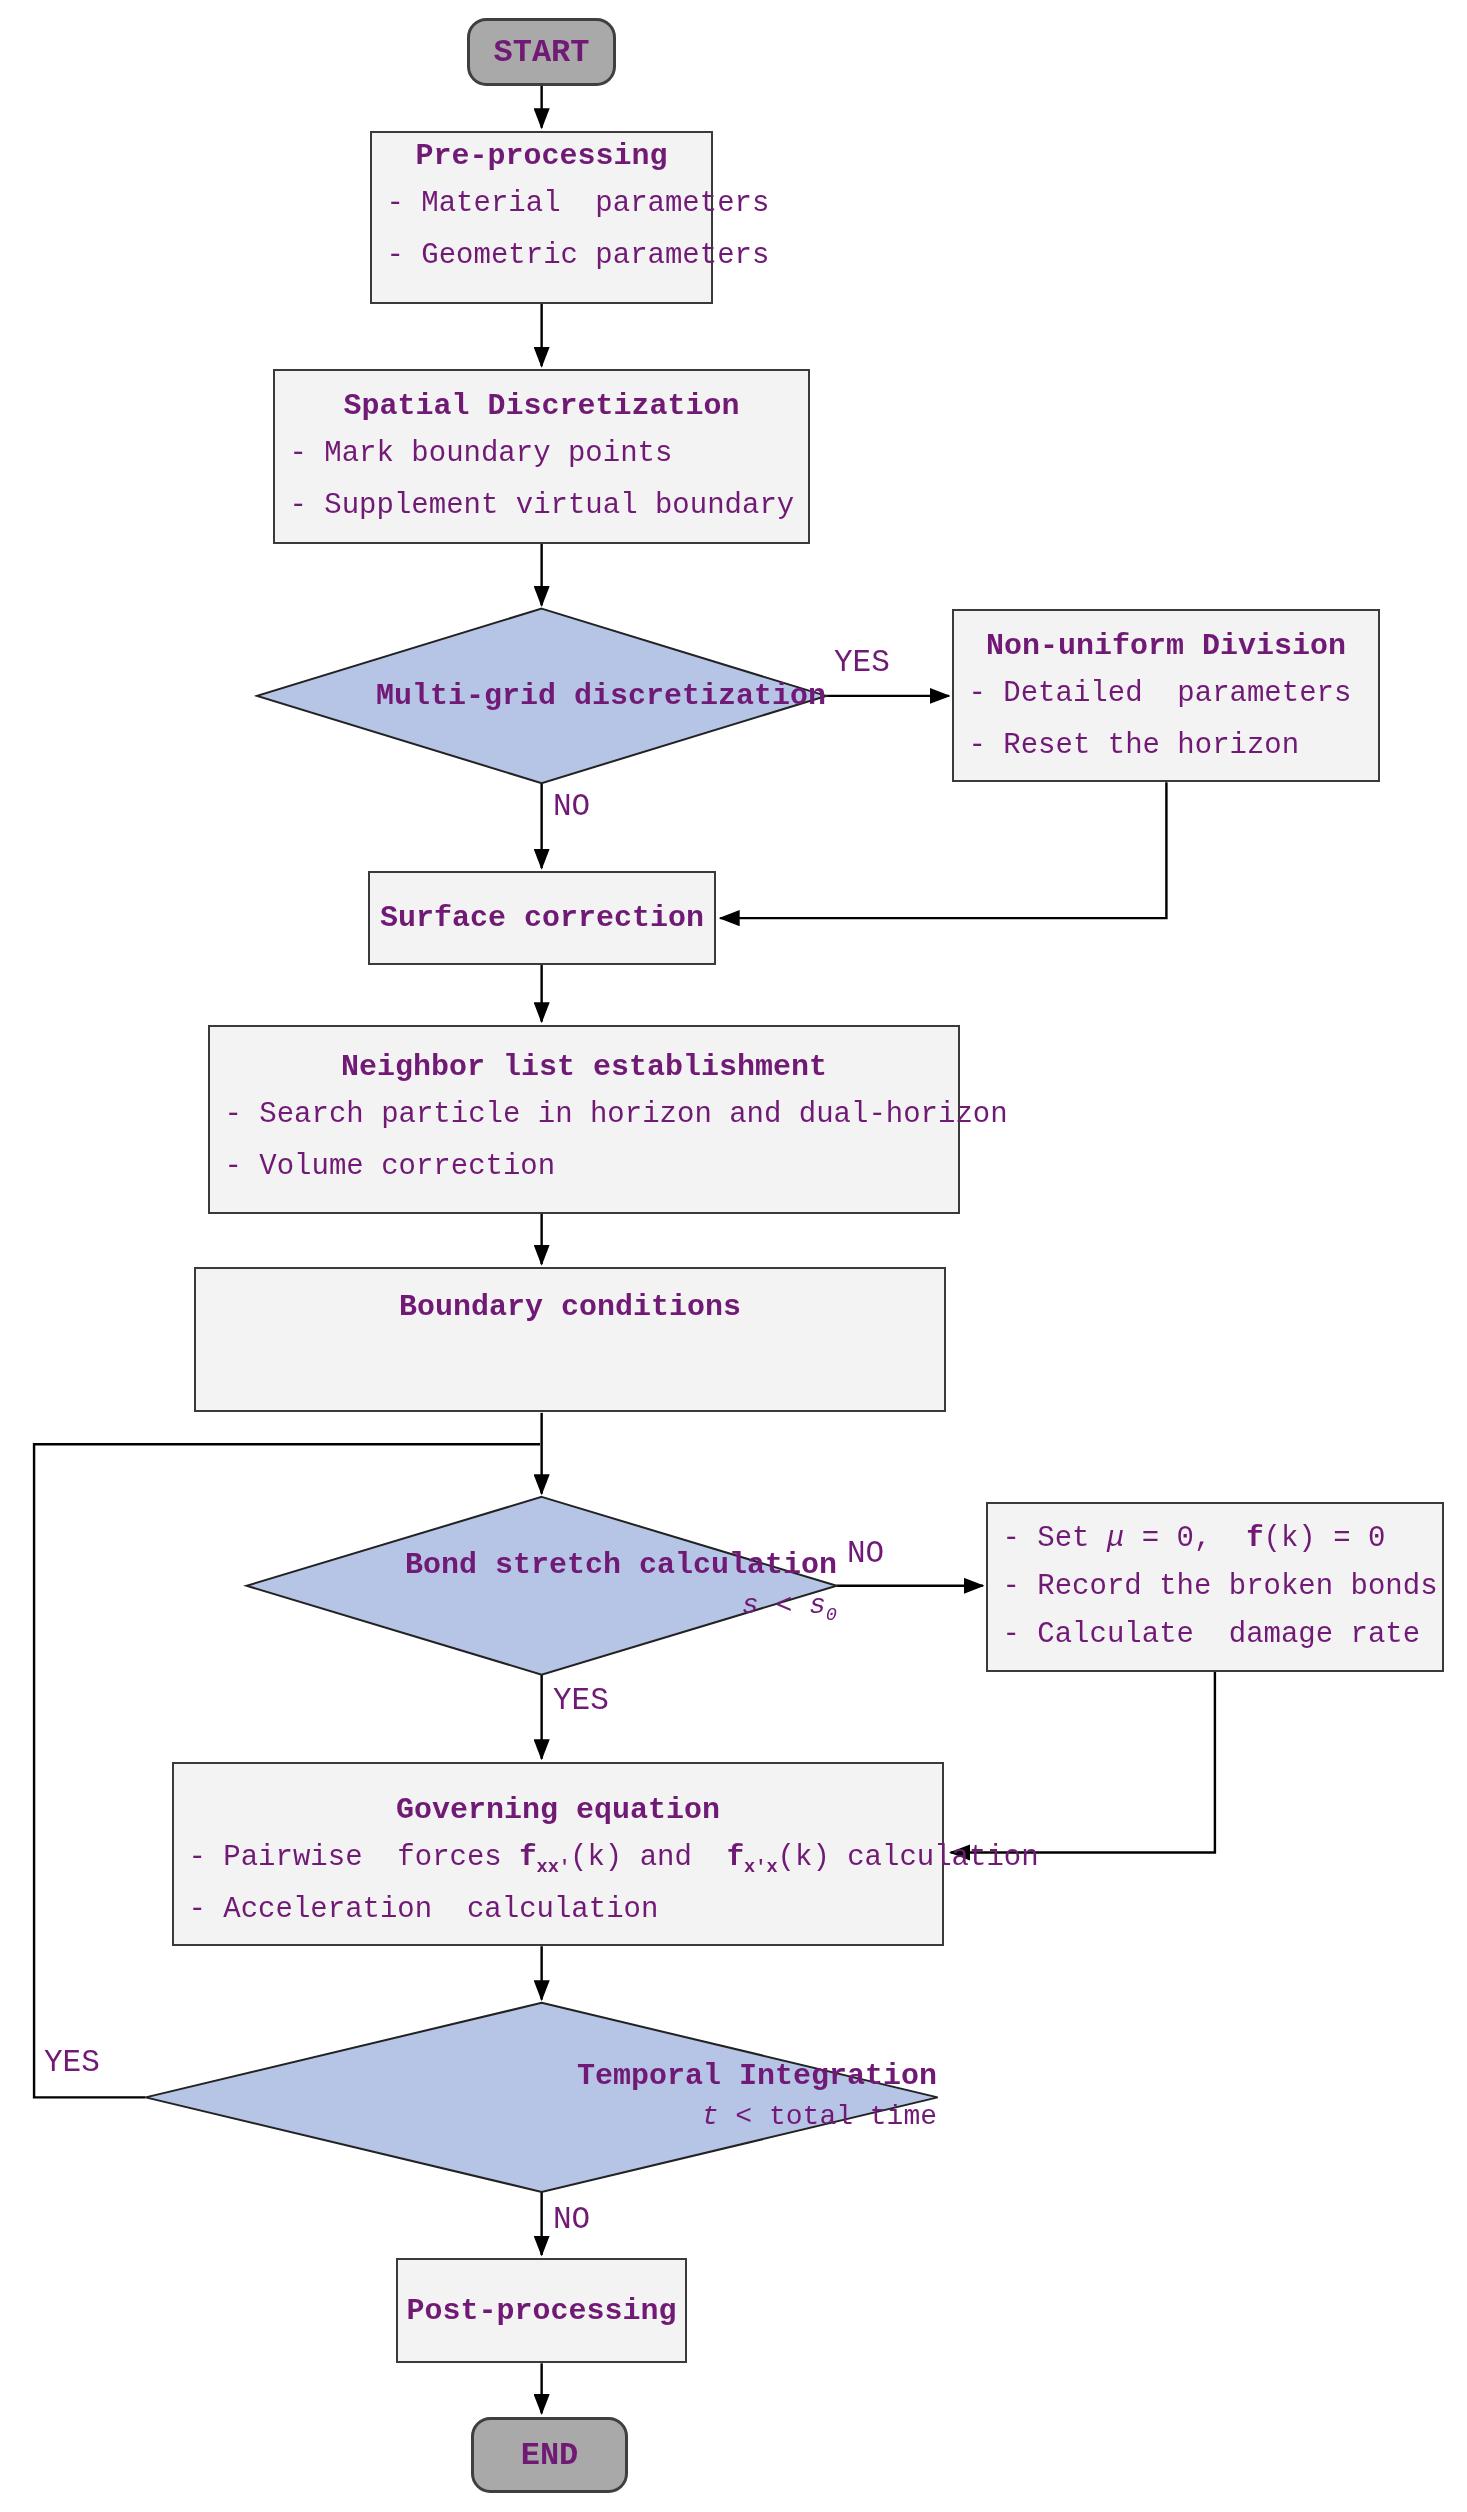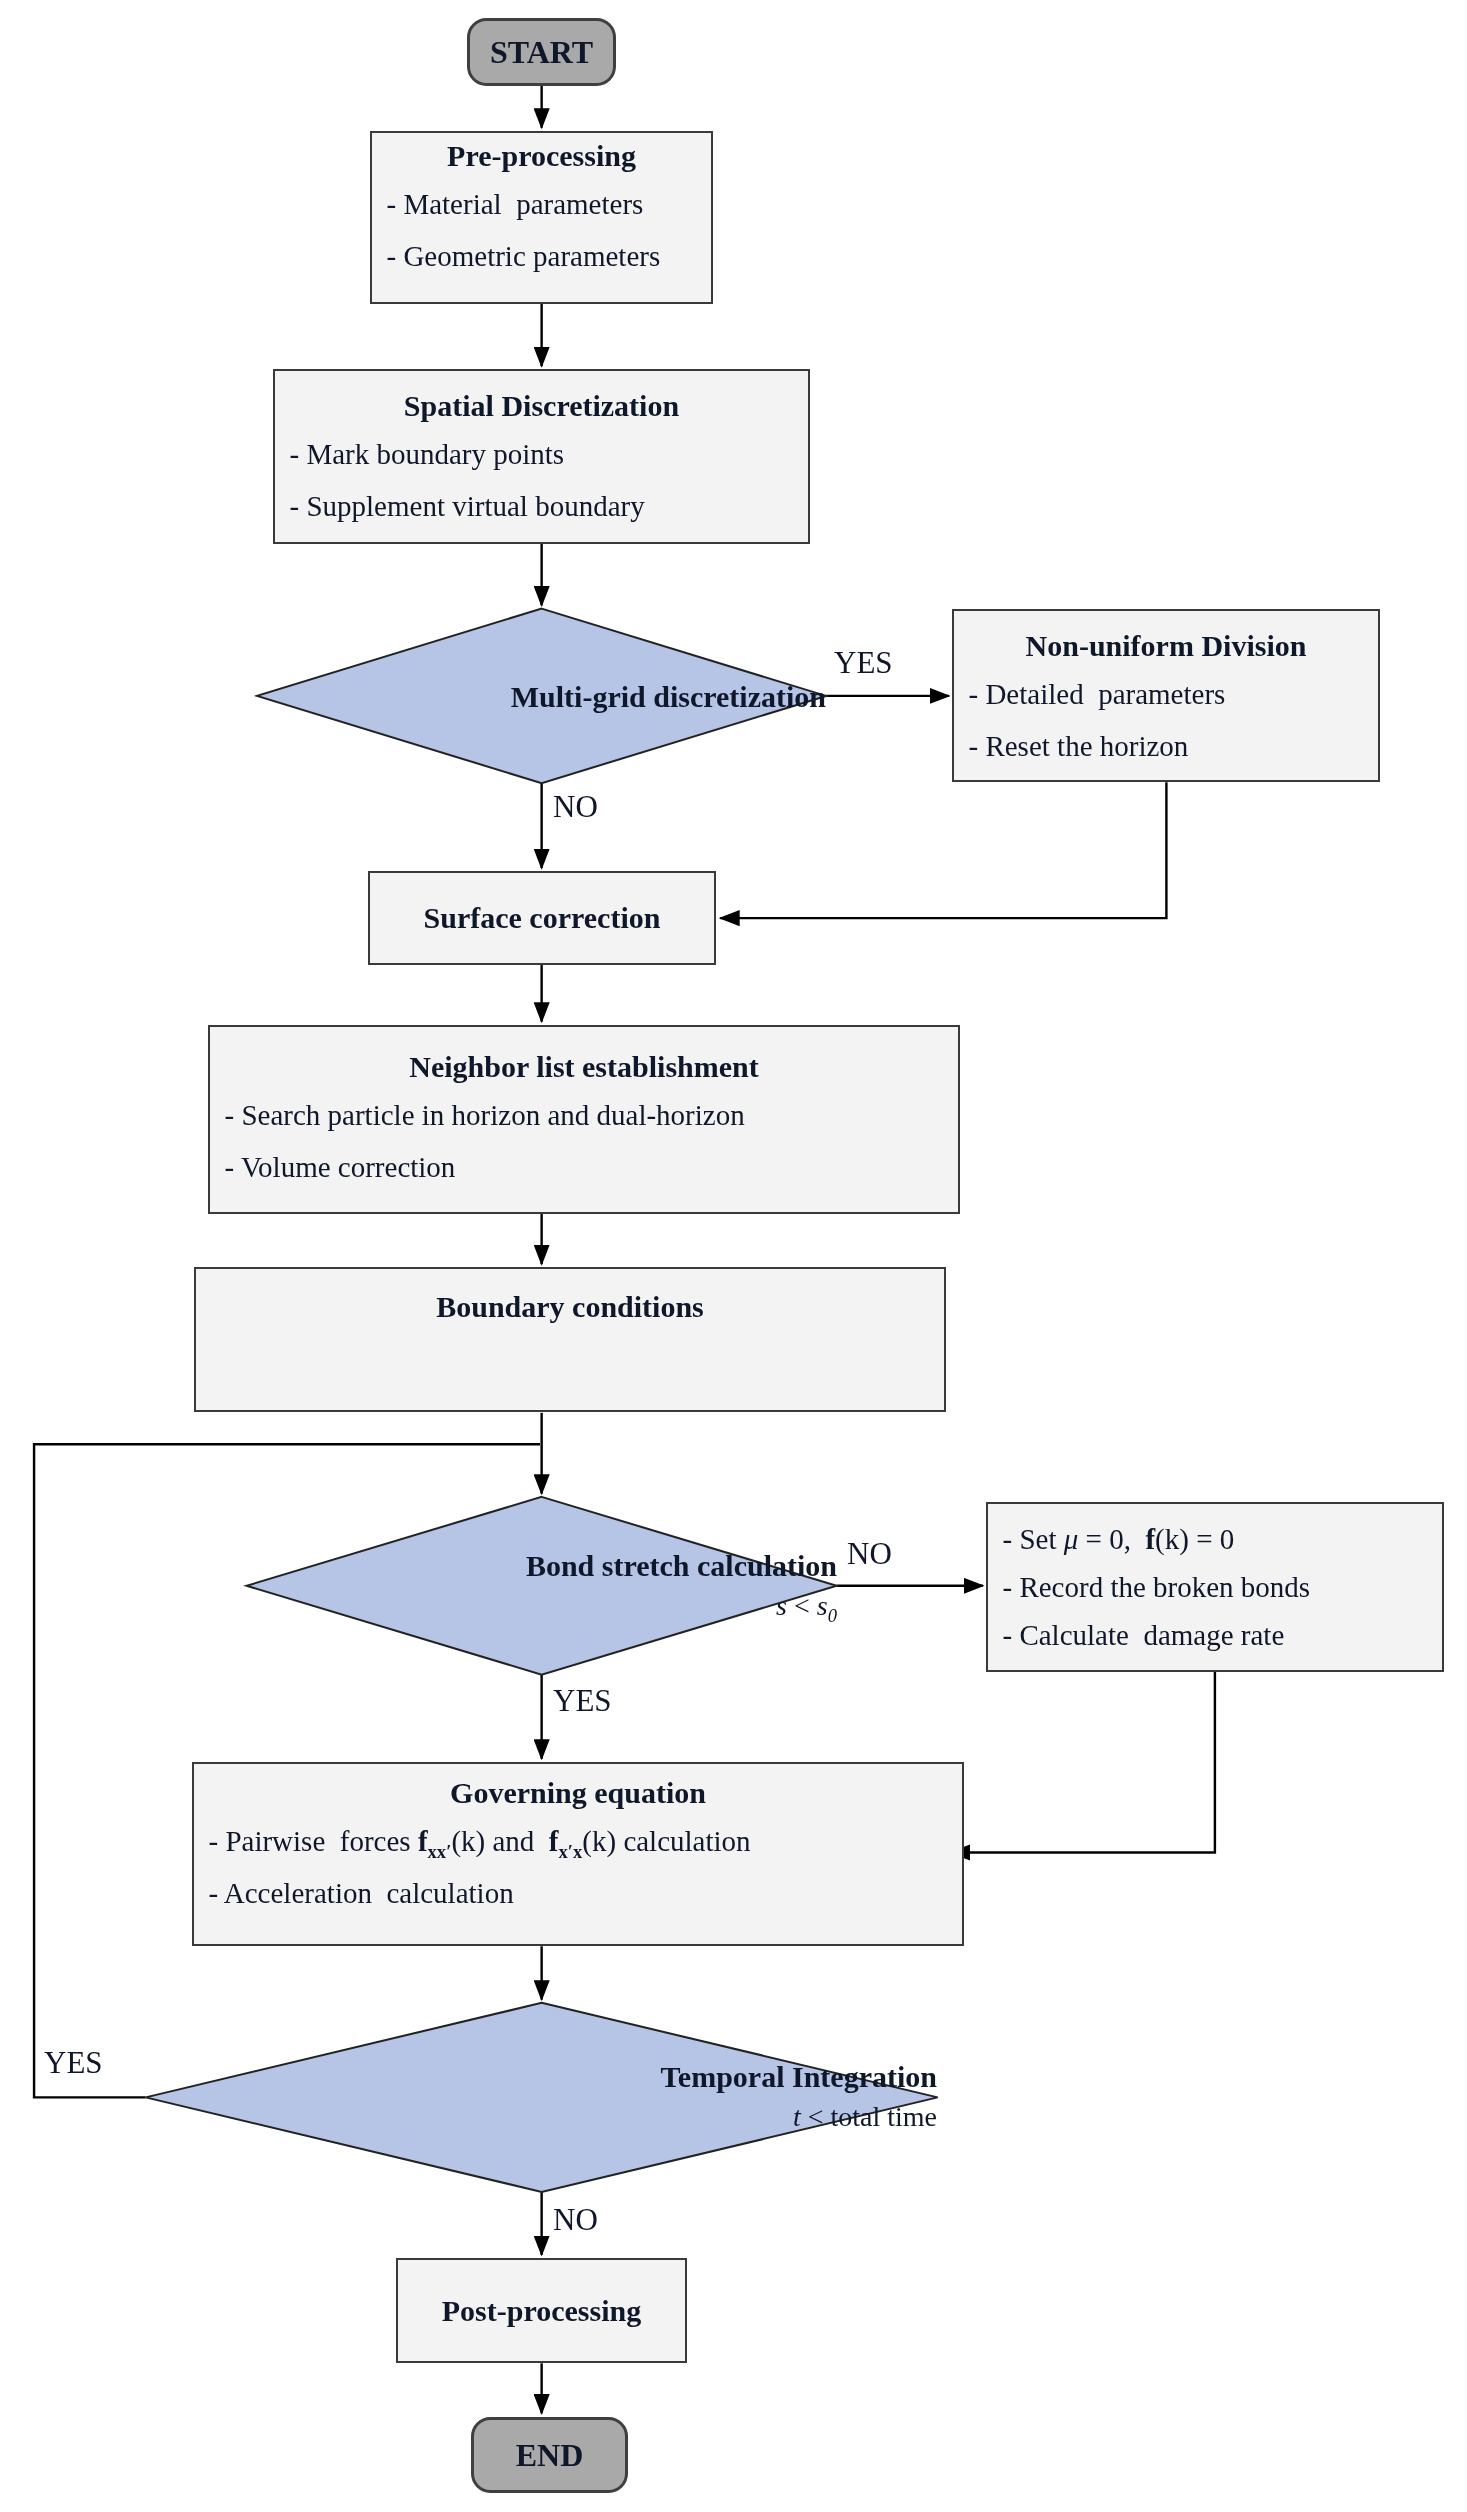--- a/index.html
+++ b/index.html
@@ -1,18 +1,18 @@
 <!DOCTYPE html>
 <html style="font-size:13px"><head>
 <meta charset="utf-8">
 <style>
   html,body{margin:0;padding:0;background:#ffffff;}
   .canvas{
     position:relative;width:1468px;height:2512px;background:#ffffff;
-    font-family:Liberation Serif, serif;color:#0f172a;
+    font-family:Liberation Mono, monospace;color:#701a75;
     overflow:hidden;
   }
   svg.edges{position:absolute;left:0;top:0;width:1468px;height:2512px;}
   .pbox{
     position:absolute;box-sizing:border-box;
     background:#f3f3f3;border:2.4px solid #3a3a3a;
   }
   .pbox .title{font-weight:bold;font-size:30px;line-height:44px;text-align:center;white-space:pre;}
   .pbox .line{font-size:29px;line-height:52px;padding-left:14.5px;white-space:pre;}
   .pbox.flexcenter{display:flex;align-items:center;justify-content:center;}
@@ -107,21 +107,21 @@
   <div class="pbox" style="left:194px;top:1267px;width:752px;height:145px;padding-top:16px;">
     <div class="title">Boundary conditions</div>
   </div>
 
   <div class="pbox" style="left:986px;top:1502px;width:458px;height:170px;padding-top:11.3px;">
     <div class="line" style="line-height:48px;"><span>- Set </span><span class="it">μ</span><span> = 0,  </span><span class="b">f</span><span>(k) = 0</span></div>
     <div class="line" style="line-height:48px;">- Record the broken bonds</div>
     <div class="line" style="line-height:48px;">- Calculate  damage rate</div>
   </div>
 
-  <div class="pbox" style="left:192px;top:1762px;width:772px;height:184px;padding-top:7px;">
+  <div class="pbox" style="left:172px;top:1762px;width:772px;height:184px;padding-top:24px;">
     <div class="title">Governing equation</div>
     <div class="line"><span>- Pairwise  forces </span><span class="b">f</span><sub class="fsub b">xx′</sub><span>(k) and  </span><span class="b">f</span><sub class="fsub b">x′x</sub><span>(k) calculation</span></div>
     <div class="line">- Acceleration  calculation</div>
   </div>
 
   <div class="pbox flexcenter" style="left:396px;top:2258px;width:291px;height:105px;">
     <div class="title">Post-processing</div>
   </div>
 
   <div class="dlabel" style="left:257px;top:609px;width:569px;height:175px;">

